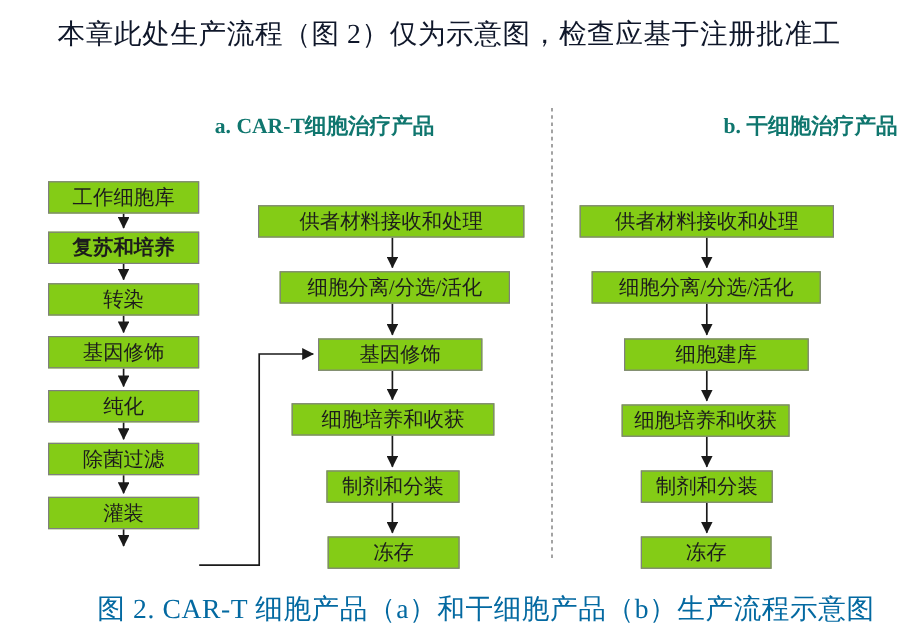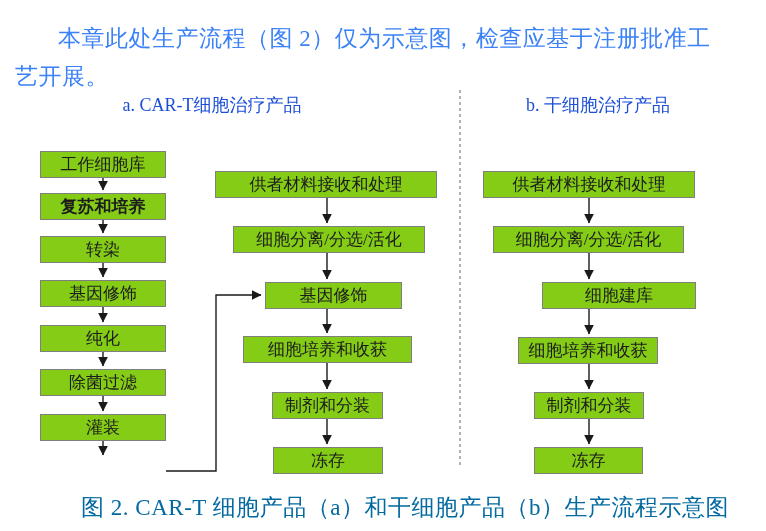--- a/index.html
+++ b/index.html
@@ -1,44 +1,43 @@
 <!DOCTYPE html>
 <html><head>
 <meta charset="utf-8">
 <style>
   html,body{margin:0;padding:0;background:#ffffff;}
   .page{
     position:relative;width:766px;height:531px;background:#ffffff;overflow:hidden;
     font-family:"Liberation Serif","DejaVu Serif",serif;color:#1a1a1a;
   }
   .intro-line{
-    position:absolute;margin:10px;font-size:23px;letter-spacing:0.5px;color:#3b82f6;white-space:nowrap;
+    position:absolute;margin:0;font-size:23px;letter-spacing:0.5px;color:#0f172a;white-space:nowrap;
   }
   .sec-title{
-    position:absolute;font-size:18px;font-weight:normal;text-align:center;color:#1d4ed8;white-space:nowrap;
+    position:absolute;font-size:18px;font-weight:bold;text-align:right;color:#0f766e;white-space:nowrap;
   }
   .fbox{
     position:absolute;height:27px;border:1px solid #7f7f7f;background:#84cc16;
     display:flex;align-items:center;justify-content:center;
     font-size:17px;color:#1c1c1c;white-space:nowrap;z-index:2;box-sizing:border-box;
   }
   .col1{left:40px;width:126px;}
   .caption{
     position:absolute;left:44px;top:492px;width:722px;text-align:center;
     font-size:23px;letter-spacing:0.5px;color:#0369a1;white-space:nowrap;
   }
   .layer{position:absolute;left:0;top:0;z-index:1;}
 </style>
 </head>
 <body>
 
 <div class="page">
 
   <p class="intro-line" style="left:48px;top:13px;">本章此处生产流程（图 2）仅为示意图，检查应基于注册批准工</p>
-  <p class="intro-line" style="left:5px;top:51px;">艺开展。</p>
 
   <div class="sec-title" style="left:62px;top:93px;width:300px;">a. CAR-T细胞治疗产品</div>
   <div class="sec-title" style="left:448px;top:93px;width:300px;">b. 干细胞治疗产品</div>
 
   <svg class="layer" width="766" height="531">
     <defs>
       <marker id="ah" viewBox="0 0 8 8" markerWidth="7" markerHeight="7" refX="7.5" refY="4" orient="auto">
         <path d="M0,0 L8,4 L0,8 Z" fill="#1a1a1a"></path>
       </marker>
     </defs>
@@ -84,20 +83,20 @@
 
   <div class="fbox" style="left:215px;top:171px;width:222px;">供者材料接收和处理</div>
   <div class="fbox" style="left:233px;top:226px;width:192px;">细胞分离/分选/活化</div>
   <div class="fbox" style="left:265px;top:282px;width:137px;">基因修饰</div>
   <div class="fbox" style="left:243px;top:336px;width:169px;">细胞培养和收获</div>
   <div class="fbox" style="left:272px;top:392px;width:111px;">制剂和分装</div>
   <div class="fbox" style="left:273px;top:447px;width:110px;">冻存</div>
 
   <div class="fbox" style="left:483px;top:171px;width:212px;">供者材料接收和处理</div>
   <div class="fbox" style="left:493px;top:226px;width:191px;">细胞分离/分选/活化</div>
-  <div class="fbox" style="left:542px;top:282px;width:154px;">细胞建库</div>
+  <div class="fbox" style="left:520px;top:282px;width:154px;">细胞建库</div>
   <div class="fbox" style="left:518px;top:337px;width:140px;">细胞培养和收获</div>
   <div class="fbox" style="left:534px;top:392px;width:110px;">制剂和分装</div>
   <div class="fbox" style="left:534px;top:447px;width:109px;">冻存</div>
 
   <div class="caption">图 2. CAR-T 细胞产品（a）和干细胞产品（b）生产流程示意图</div>
 
 </div>
 
 </body></html>

